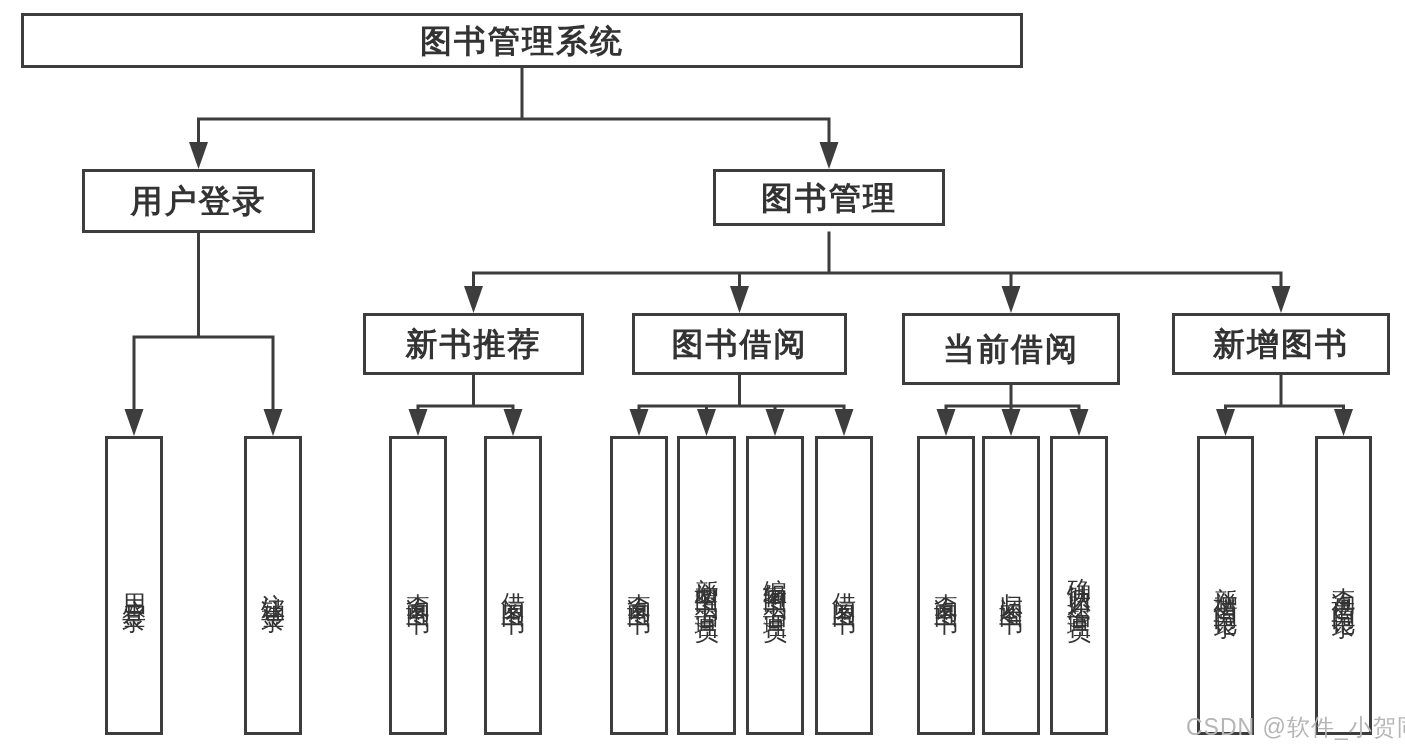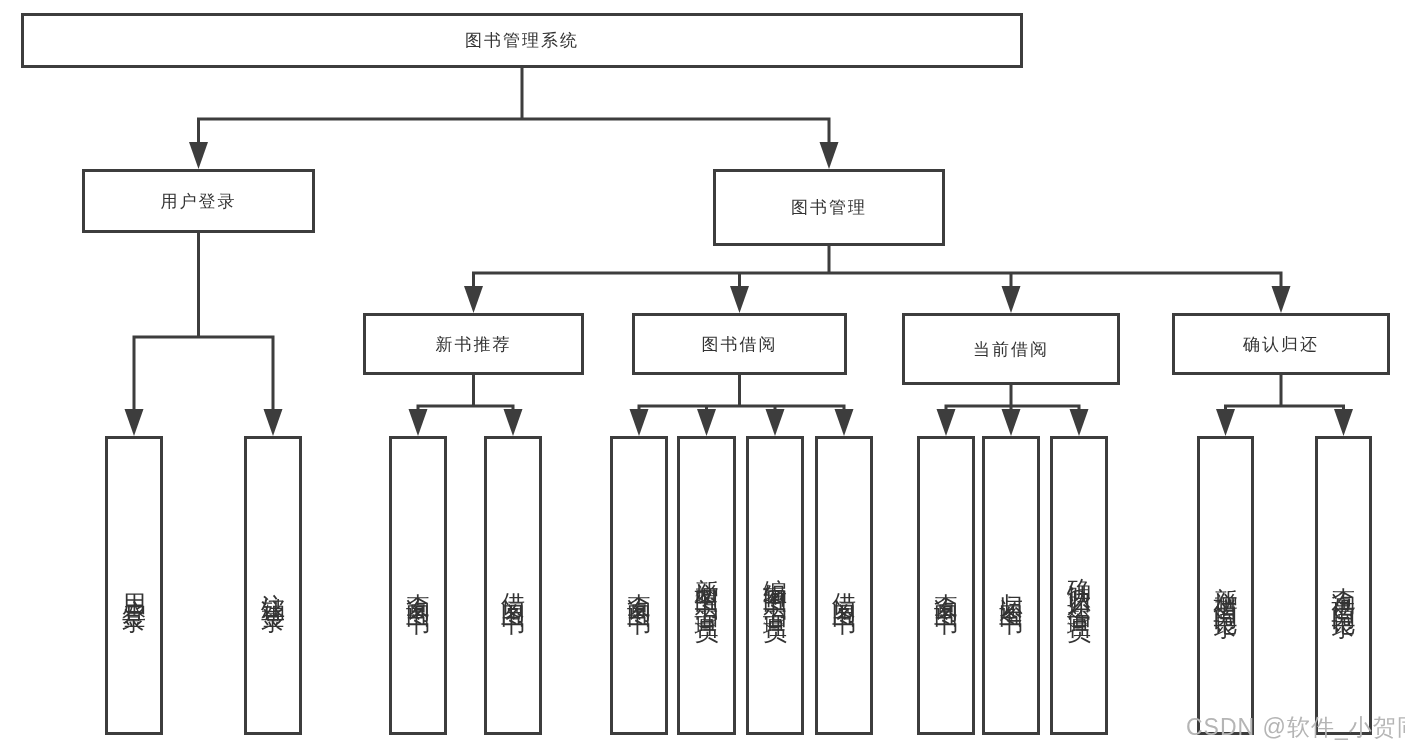--- a/index.html
+++ b/index.html
@@ -21,25 +21,26 @@
   }
   .hbox{
     position:absolute;
     box-sizing:border-box;
     border:3px solid var(--line);
     background:#fff;
     display:flex;align-items:center;justify-content:center;
     z-index:2;
   }
   .hbox span{
-    font-size:17px;
+    font-size:32px;
     letter-spacing:2px;
     color:var(--text);
     line-height:1;
     white-space:nowrap;
+    font-weight:bold;
   }
   .vbox{
     position:absolute;
     box-sizing:border-box;
     border:3px solid var(--line);
     background:#fff;
     display:flex;align-items:center;justify-content:center;
     z-index:2;
   }
   .vbox span{
@@ -89,35 +90,35 @@
       <polygon points="1334,409 1353,409 1343.5,436" fill="#3d3d3d"></polygon>
     </svg>
 
   <div class="hbox" style="left:21px;top:13px;width:1002px;height:55px">
     <span>图书管理系统</span>
   </div>
 
   <div class="hbox" style="left:82px;top:169px;width:233px;height:64px">
     <span>用户登录</span>
   </div>
-  <div class="hbox" style="left:713px;top:169px;width:232px;height:77px">
+  <div class="hbox" style="left:713px;top:169px;width:232px;height:57px">
     <span>图书管理</span>
   </div>
 
   <div class="hbox" style="left:363px;top:313px;width:221px;height:62px">
     <span>新书推荐</span>
   </div>
   <div class="hbox" style="left:632px;top:313px;width:215px;height:62px">
     <span>图书借阅</span>
   </div>
   <div class="hbox" style="left:902px;top:313px;width:218px;height:72px">
     <span>当前借阅</span>
   </div>
   <div class="hbox" style="left:1172px;top:313px;width:218px;height:62px">
-    <span>确认归还</span>
+    <span>新增图书</span>
   </div>
 
   <div class="vbox" style="left:105px;top:436px;width:58px;height:299px">
     <span>用户登录</span>
   </div>
   <div class="vbox" style="left:244px;top:436px;width:58px;height:299px">
     <span>注销登录</span>
   </div>
 
   <div class="vbox" style="left:389px;top:436px;width:58px;height:299px">

